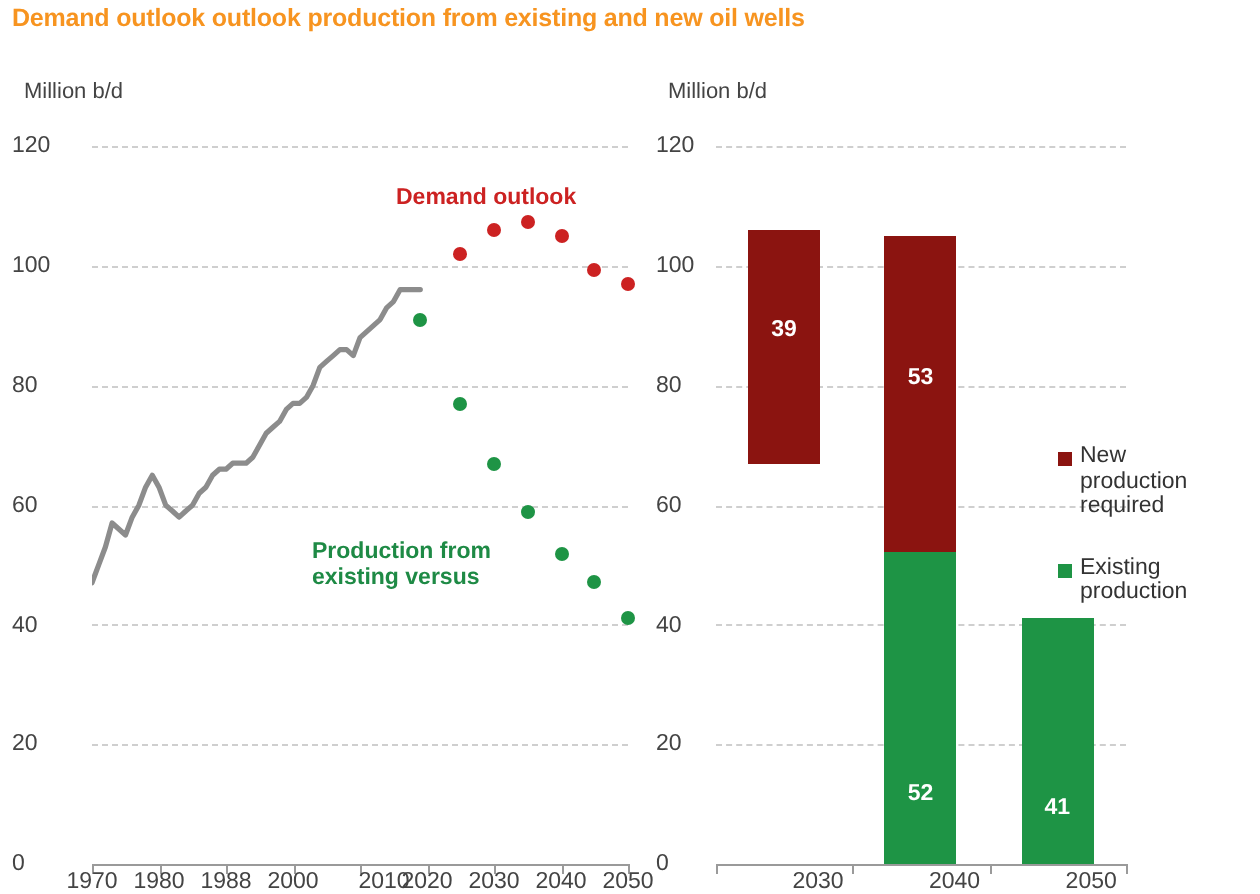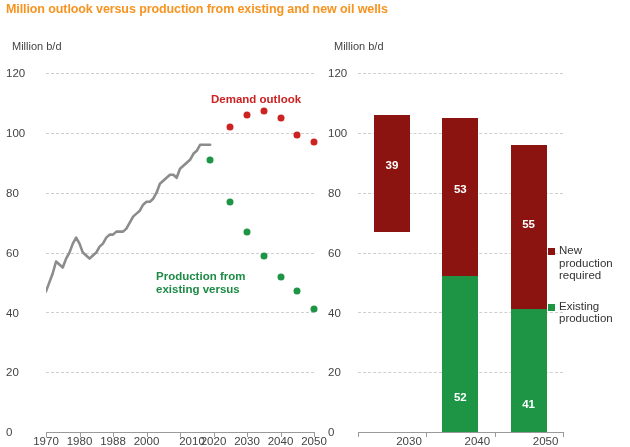--- a/index.html
+++ b/index.html
@@ -79,35 +79,35 @@
   .bar{position:absolute;bottom:0;}
   .seg{position:absolute;left:0;width:100%;}
   .seg.existing{background:#1E9445;}
   .seg.newprod{background:#8B1410;}
   .seg-value{
     position:absolute;left:0;width:100%;
     text-align:center;color:#ffffff;
     font-size:11.5px;font-weight:bold;
   }
   
-  #legend{position:absolute;left:548px;top:222px;width:72px;margin-top:22px;}
+  #legend{position:absolute;left:529px;top:222px;width:72px;}
   .legend-item{position:relative;margin-bottom:18px;}
   .legend-swatch{
     position:absolute;left:0;top:4px;width:7px;height:7px;
   }
   .legend-text{
     display:block;margin-left:11px;
     font-size:11.5px;color:#333;line-height:12.5px;
   }
   svg{display:block;}
 </style>
 </head>
 <body>
 
-<div id="chart-title">Million outlook versus production from existing and new oil wells</div>
+<div id="chart-title">Demand outlook outlook production from existing and new oil wells</div>
 
 <div class="panel" id="left-panel">
 
   <div class="unit-label" style="left:12px;top:40px;">Million b/d</div>
 
   <div class="ytick" style="left:6px;top:432px;">0</div>
   <div class="ytick" style="left:6px;top:372px;">20</div>
   <div class="ytick" style="left:6px;top:313px;">40</div>
   <div class="ytick" style="left:6px;top:253px;">60</div>
   <div class="ytick" style="left:6px;top:193px;">80</div>
@@ -146,21 +146,21 @@
     <div class="dot red" style="left:268px;top:69.2px;"></div>
 
     <div class="dot green" style="left:164.15px;top:86.8px;"></div>
     <div class="dot green" style="left:184.25px;top:128.7px;"></div>
     <div class="dot green" style="left:201px;top:158.6px;"></div>
     <div class="dot green" style="left:217.75px;top:182.5px;"></div>
     <div class="dot green" style="left:234.5px;top:203.5px;"></div>
     <div class="dot green" style="left:251.25px;top:218.4px;"></div>
     <div class="dot green" style="left:268px;top:236.3px;"></div>
 
-    <div class="series-label" id="demand-label" style="left:165px;top:20px;">Demand outlook</div>
+    <div class="series-label" id="demand-label" style="left:152px;top:20px;">Demand outlook</div>
     <div class="series-label" id="production-label" style="left:110px;top:197px;">
       <span>Production from</span><br>
       <span>existing versus</span>
     </div>
   </div>
 
   <div class="xtick" style="left:26px;top:435px;width:40px;">1970</div>
   <div class="xtick" style="left:59.5px;top:435px;width:40px;">1980</div>
   <div class="xtick" style="left:93px;top:435px;width:40px;">1988</div>
   <div class="xtick" style="left:126.5px;top:435px;width:40px;">2000</div>
@@ -206,23 +206,20 @@
     <div class="bar" style="left:84.3px;width:36px;height:314.2px;">
       <div class="seg newprod" style="bottom:155.6px;height:158.6px;">
         <div class="seg-value" style="top:65px;">53</div>
       </div>
       <div class="seg existing" style="bottom:0px;height:155.6px;">
         <div class="seg-value" style="top:115px;">52</div>
       </div>
     </div>
 
     <div class="bar" style="left:152.6px;width:36px;height:287.2px;">
-      <div class="seg newprod" style="bottom:122.7px;height:164.5px;">
-        <div class="seg-value" style="top:73px;">55</div>
-      </div>
       <div class="seg existing" style="bottom:0px;height:122.7px;">
         <div class="seg-value" style="top:89px;">41</div>
       </div>
     </div>
   </div>
 
   <div class="xtick" style="left:54px;top:435px;width:60px;">2030</div>
   <div class="xtick" style="left:122.3px;top:435px;width:60px;">2040</div>
   <div class="xtick" style="left:190.6px;top:435px;width:60px;">2050</div>
 </div>

